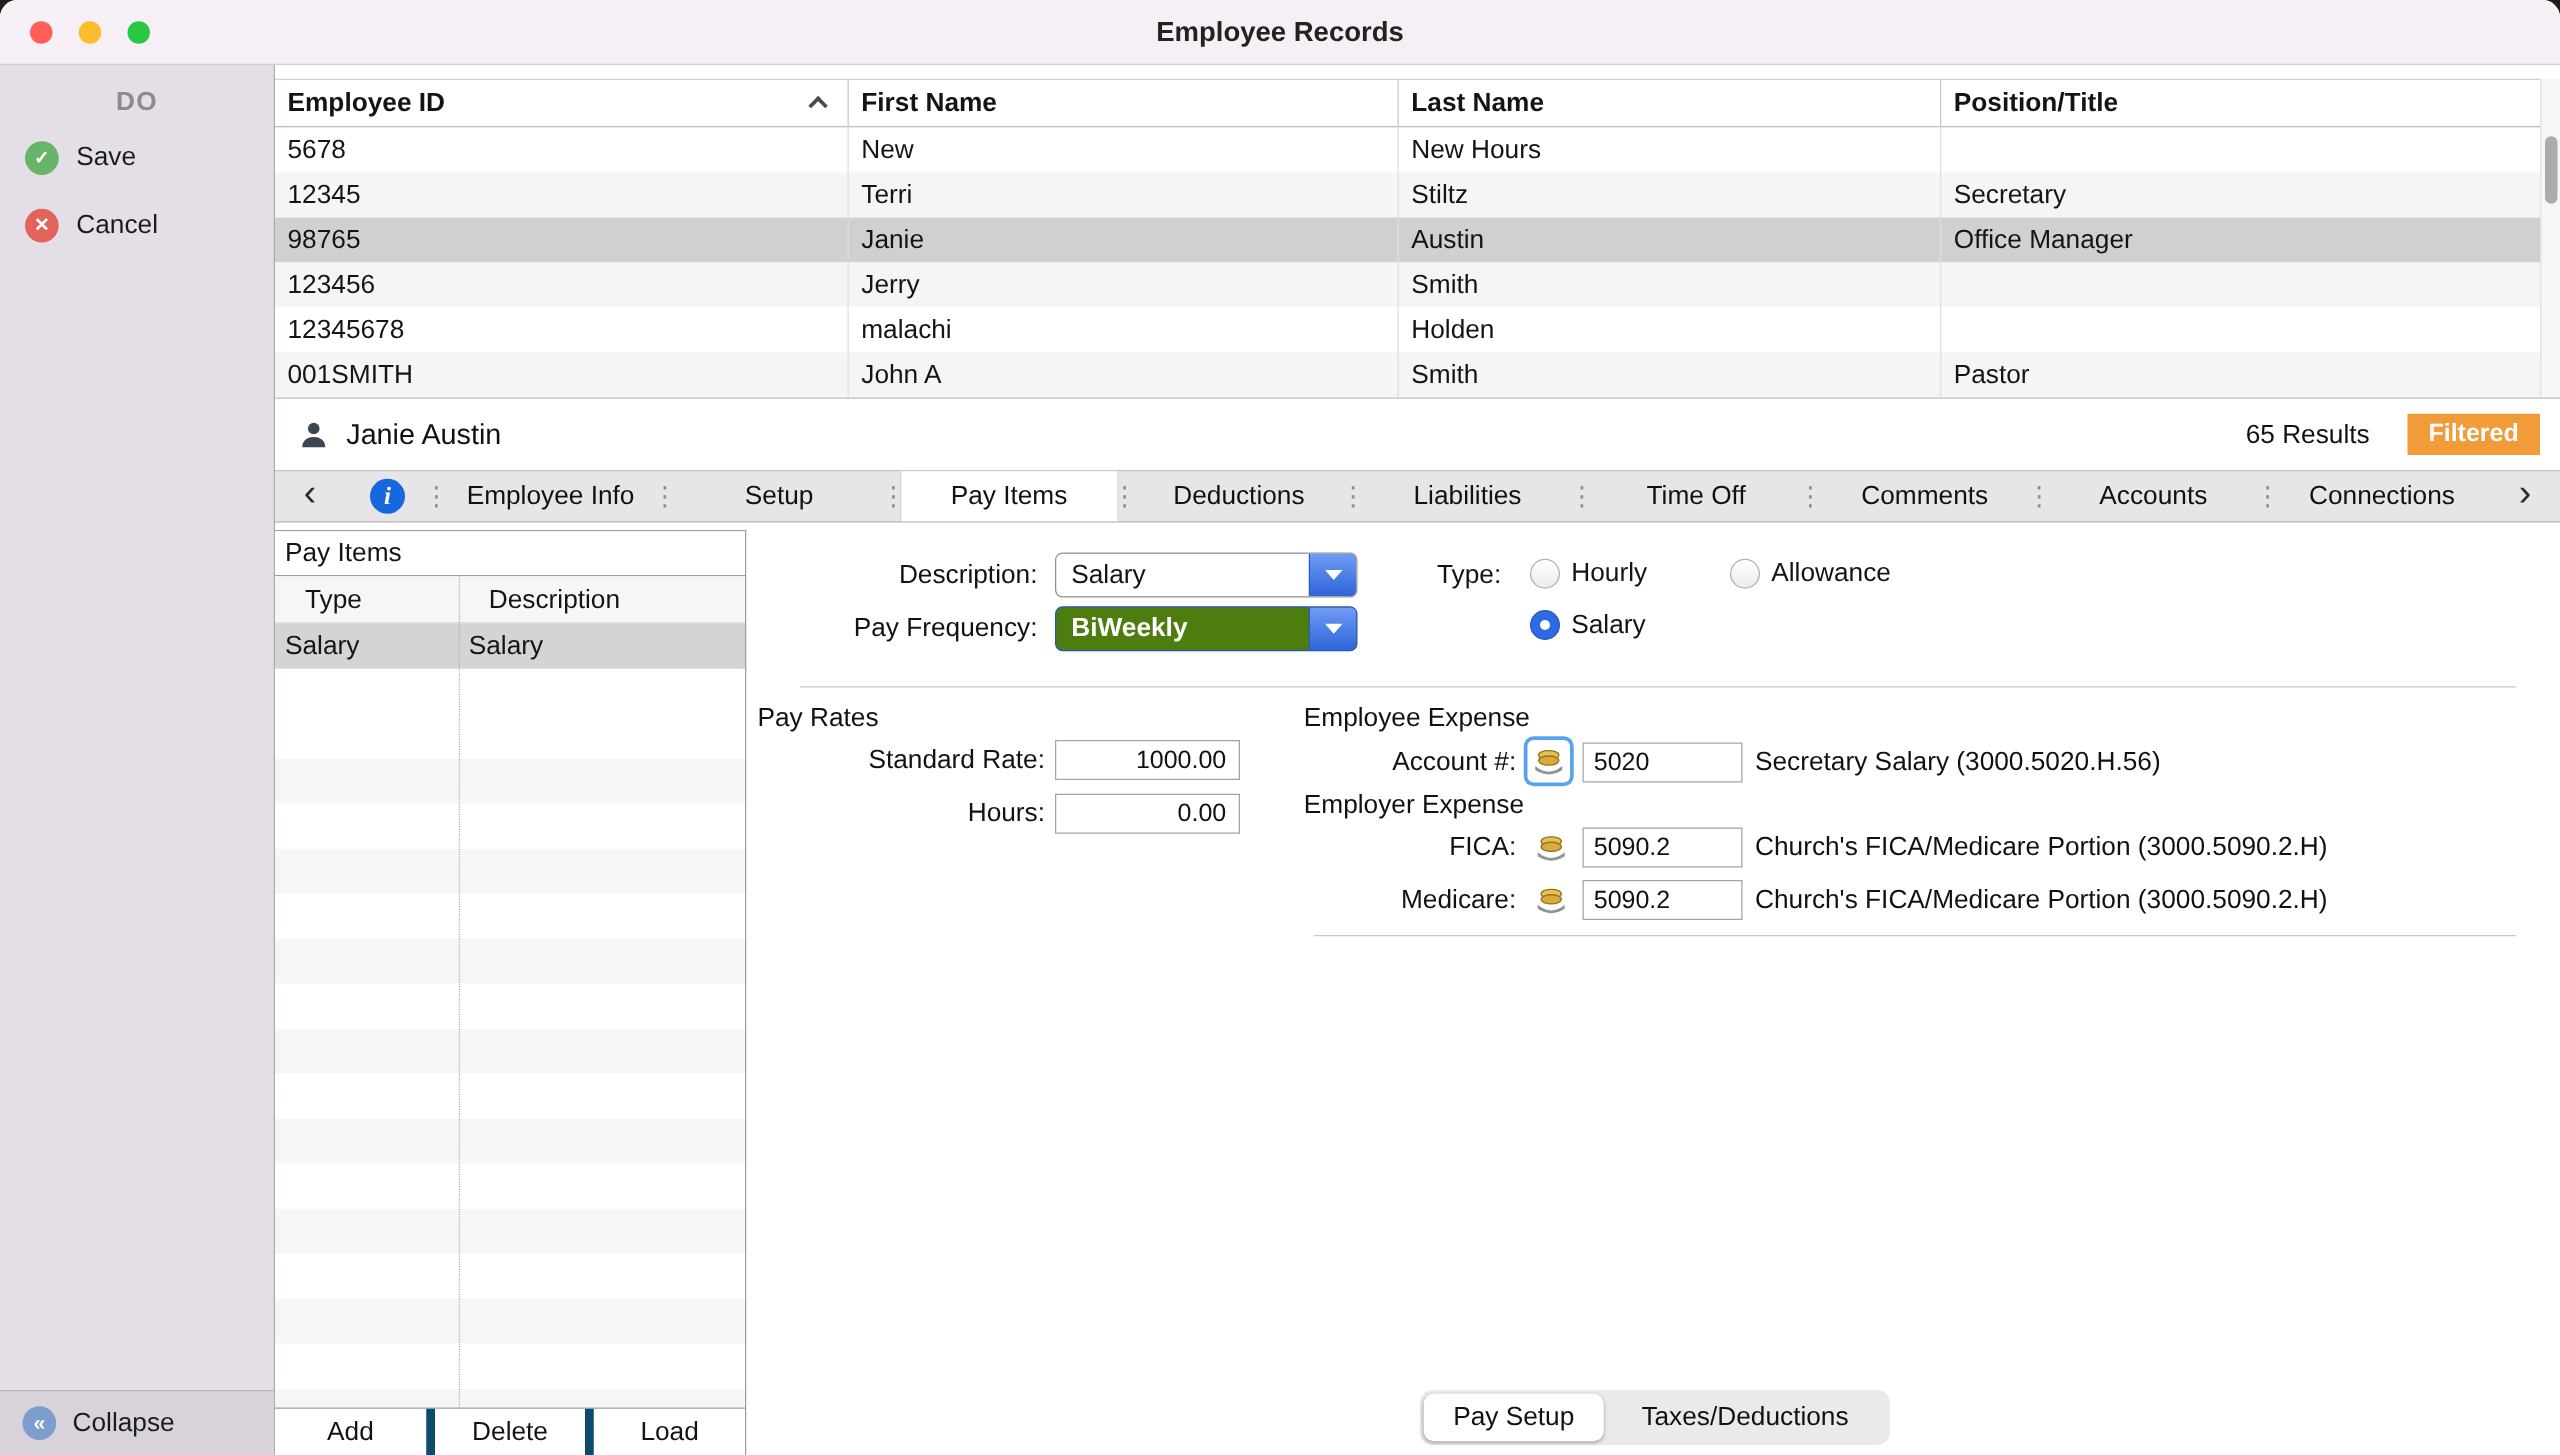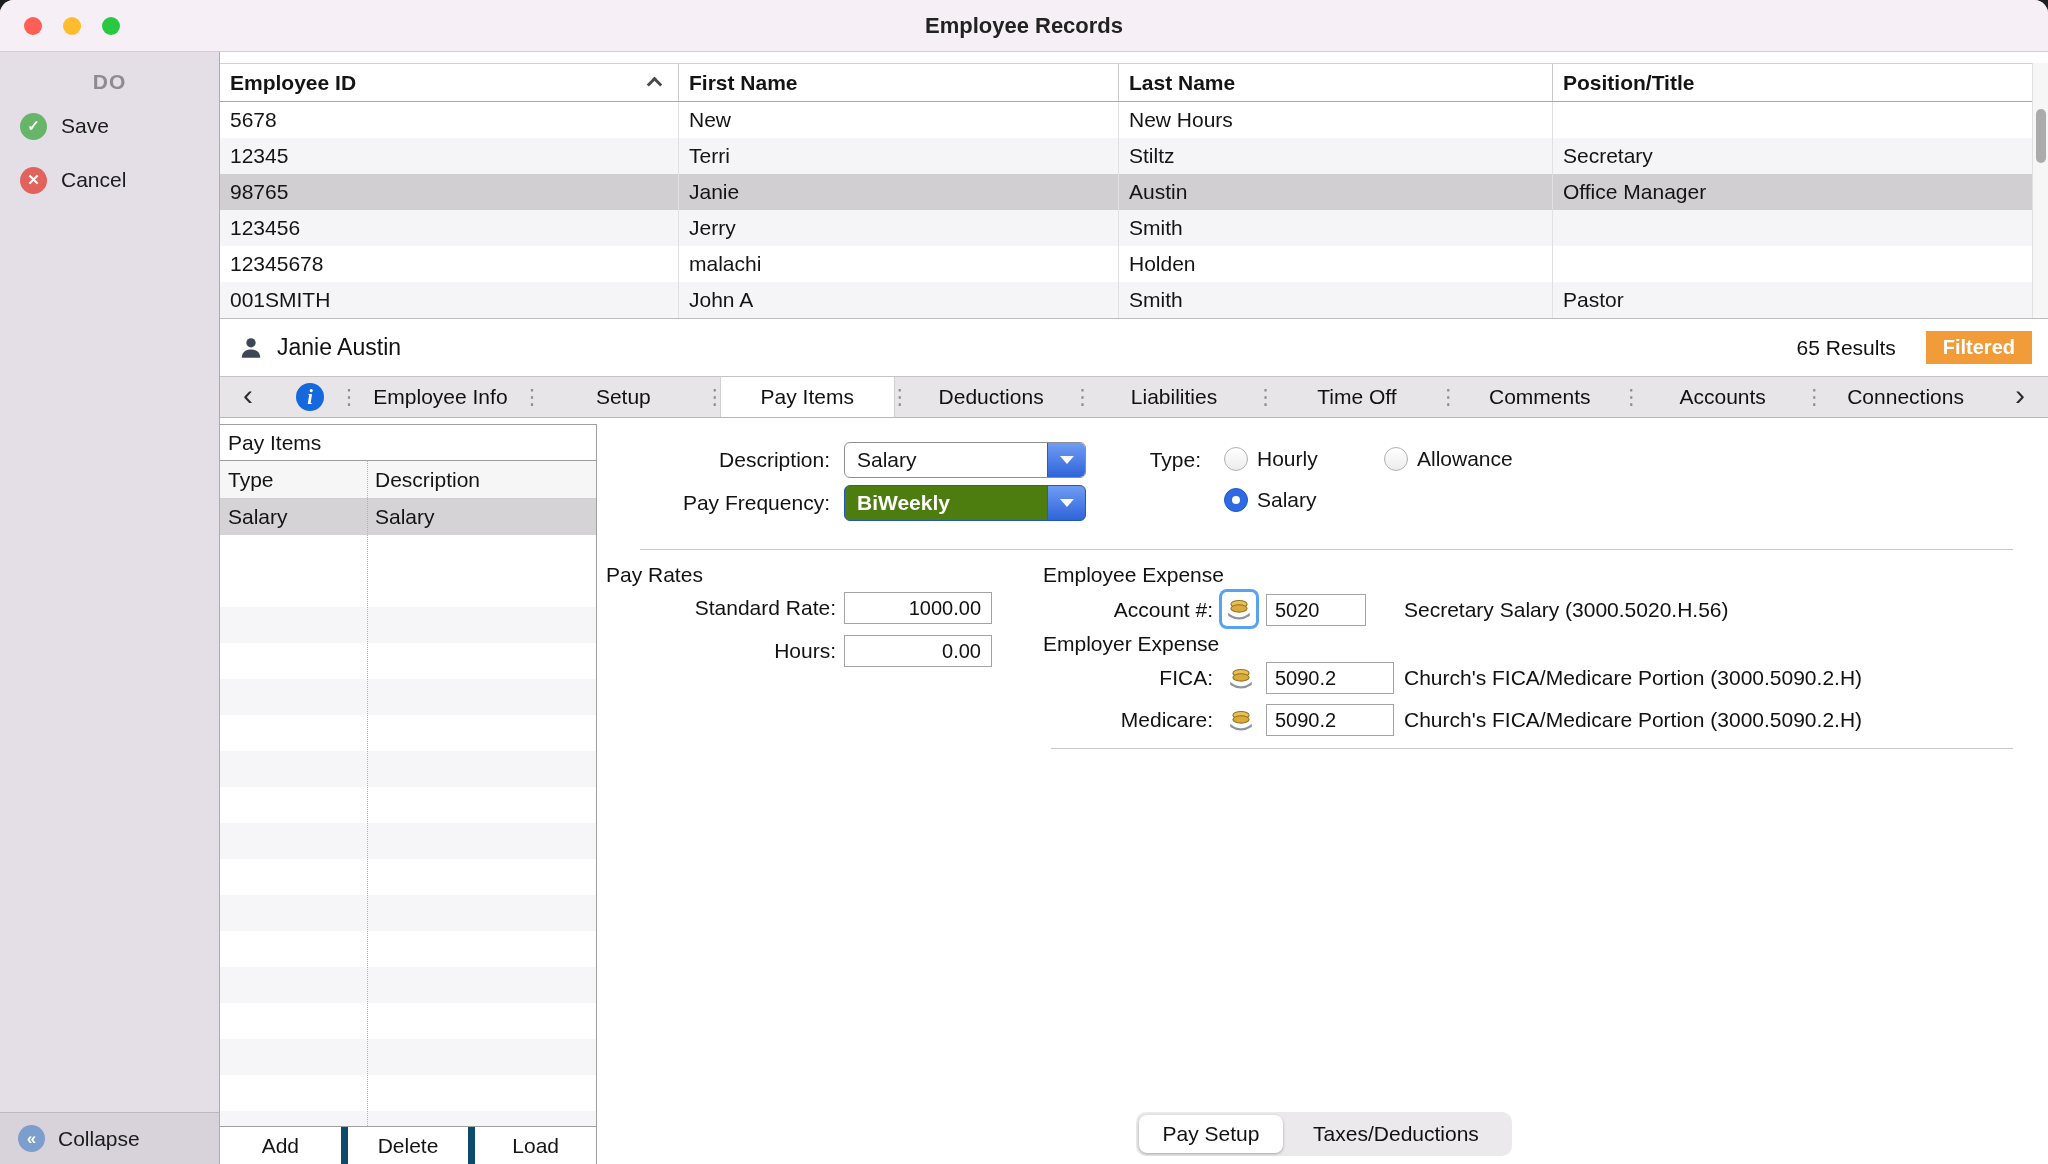--- a/index.html
+++ b/index.html
@@ -52,21 +52,21 @@
   .infotab { width:68px; display:flex; align-items:center; justify-content:center; }
   .info-icon { width:28px; height:28px; border-radius:50%; background:#1668dd; color:#fff; font-family:"Liberation Serif", serif; font-style:italic; font-weight:bold; font-size:20px; display:flex; align-items:center; justify-content:center; }
   .tab { flex:1 1 0; display:flex; align-items:center; justify-content:center; font-size:21px; white-space:nowrap; padding:0 8px; color:#111; }
   .tab.active { background:#fff; border-left:1px solid #d2d2d2; border-right:1px solid #d2d2d2; }
   .tabsep { display:flex; align-items:center; color:#8e8e8e; font-size:21px; width:10px; justify-content:center; }
 
   
   .pipanel { position:absolute; left:220px; top:424px; width:377px; bottom:0; background:#fff; border-top:1px solid #9f9f9f; border-right:1px solid #9f9f9f; overflow:hidden; }
   .pi-title { height:36px; line-height:35px; font-size:21px; padding-left:8px; border-bottom:1px solid #9f9f9f; background:#fff; }
   .pi-colhead { display:grid; grid-template-columns:147px 1fr; height:38px; border-bottom:1px solid #cfcfcf; background:#f7f6f7; }
-  .pi-colhead span { font-size:21px; line-height:37px; padding-left:8px; }
+  .pi-colhead span { font-size:21px; line-height:37px; padding-left:24px; }
   .pi-row { display:grid; grid-template-columns:147px 1fr; height:36px; background:#d6d3d6; }
   .pi-row span { font-size:21px; line-height:35px; padding-left:8px; }
   .pi-fills { position:absolute; left:0; right:0; top:146px; bottom:38px; overflow:hidden; }
   .pi-fill { height:36px; background:#fff; }
   .pi-fill:nth-child(even) { background:#f6f6f8; }
   .pi-vline { position:absolute; left:147px; top:36px; bottom:38px; border-left:1px dotted #b0b0b0; pointer-events:none; }
   .pi-buttons { position:absolute; left:0; right:0; bottom:0; height:38px; border-top:1px solid #9f9f9f; background:#fff; display:flex; }
   .pi-btn { flex:1; display:flex; align-items:center; justify-content:center; font-size:21px; border-right:7px solid #0c4a6e; }
   .pi-btn:last-child { border-right:none; }
 
@@ -300,21 +300,21 @@
 
   <div class="fheading" style="left:1043px;top:563px">Employee Expense</div>
   <div class="flabel" style="left:1040px;top:592px;width:173px">Account #:</div>
   <div class="lookup focused" style="left:1222px;top:592px">
     <svg viewBox="0 0 26 26" width="28" height="28">
       <ellipse cx="13" cy="8.5" rx="7.5" ry="3.4" fill="#e7c058" stroke="#96721e"></ellipse>
       <ellipse cx="13" cy="12.5" rx="7.5" ry="3.4" fill="#d9ab3a" stroke="#96721e"></ellipse>
       <path d="M3 16.5 q10 8.5 20 0 l0 3 q-10 6.5 -20 0 z" fill="#8d949b"></path>
     </svg>
   </div>
-  <input class="tfield acct" style="left: 1266px; top: 594px; width: 100px;" value="5020">
+  <input class="tfield acct" style="left: 1266px; top: 594px; width: 128px;" value="5020">
   <div class="fdesc" style="left:1404px;top:592px">Secretary Salary (3000.5020.H.56)</div>
 
   <div class="fheading" style="left:1043px;top:632px">Employer Expense</div>
   <div class="flabel" style="left:1040px;top:660px;width:173px">FICA:</div>
   <div class="lookup" style="left:1224px;top:661px">
     <svg viewBox="0 0 26 26" width="28" height="28">
       <ellipse cx="13" cy="8.5" rx="7.5" ry="3.4" fill="#e7c058" stroke="#96721e"></ellipse>
       <ellipse cx="13" cy="12.5" rx="7.5" ry="3.4" fill="#d9ab3a" stroke="#96721e"></ellipse>
       <path d="M3 16.5 q10 8.5 20 0 l0 3 q-10 6.5 -20 0 z" fill="#8d949b"></path>
     </svg>

